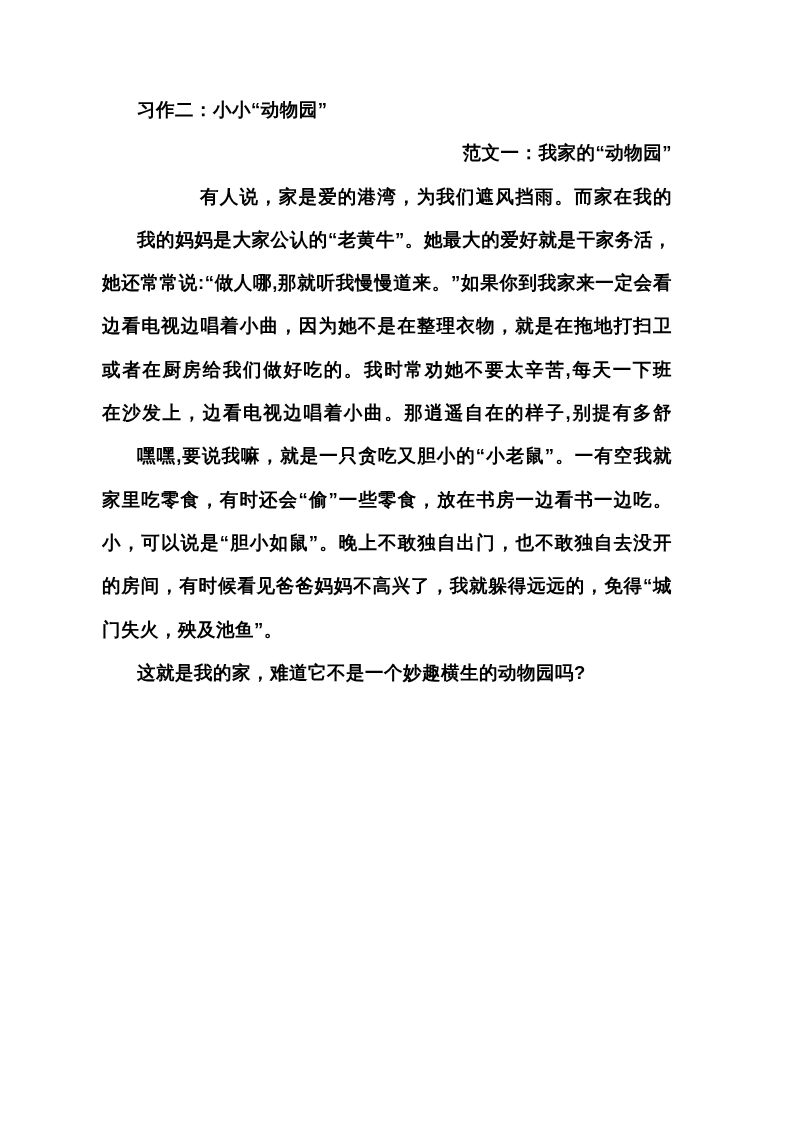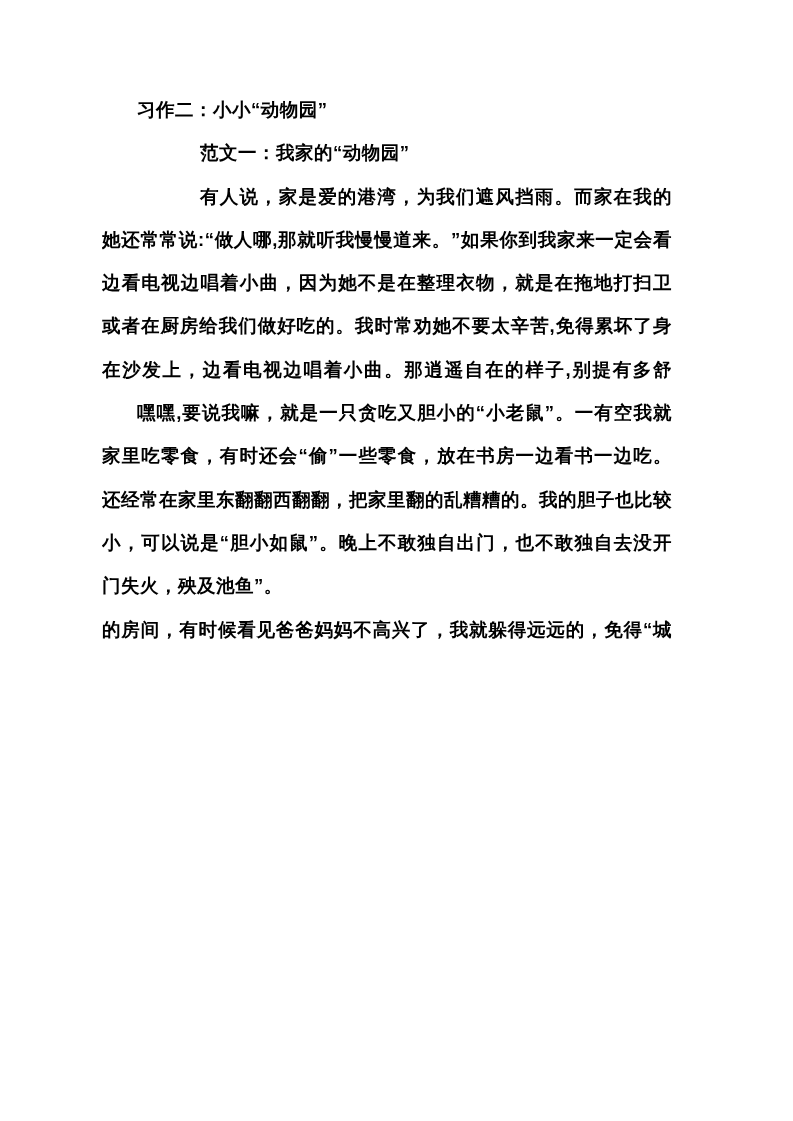--- a/index.html
+++ b/index.html
@@ -32,34 +32,35 @@
     white-space: nowrap;
     text-align: left;
   }
   .line.justify {
     white-space: normal;
     text-align: justify;
     text-align-last: justify;
   }
   .indent-none  { padding-left: 0; }
   .indent-small { padding-left: 35px; }
-  .indent-large { padding-left: 98px; }
+  .indent-large { padding-left: 98px; text-align: right; }
 </style>
 </head>
 <body>
 
 <div class="page" style="background: rgb(255, 255, 255);">
   <div class="doc-body" style="color: rgb(0, 0, 0);">
       <div class="line indent-small">习作二：小小“动物园”</div>
       <div class="line indent-large">范文一：我家的“动物园”</div>
       <div class="line indent-large justify">有人说，家是爱的港湾，为我们遮风挡雨。而家在我的眼</div>
+      <div class="line indent-small justify">我的妈妈是大家公认的“老黄牛”。她最大的爱好就是干家务活，</div>
       <div class="line indent-none justify">她还常常说:“做人哪,那就听我慢慢道来。”如果你到我家来一定会看</div>
       <div class="line indent-none justify">边看电视边唱着小曲，因为她不是在整理衣物，就是在拖地打扫卫生，</div>
-      <div class="line indent-none justify">或者在厨房给我们做好吃的。我时常劝她不要太辛苦,免得累坏了身</div>
+      <div class="line indent-none justify">或者在厨房给我们做好吃的。我时常劝她不要太辛苦,每天一下班</div>
       <div class="line indent-none justify">在沙发上，边看电视边唱着小曲。那逍遥自在的样子,别提有多舒服。</div>
       <div class="line indent-small justify">嘿嘿,要说我嘛，就是一只贪吃又胆小的“小老鼠”。一有空我就在</div>
       <div class="line indent-none justify">家里吃零食，有时还会“偷”一些零食，放在书房一边看书一边吃。我</div>
-      <div class="line indent-none justify">还经常在家里东翻翻西翻翻，把家里翻的乱糟糟的。我的胆子也比较</div>
       <div class="line indent-none justify">小，可以说是“胆小如鼠”。晚上不敢独自出门，也不敢独自去没开灯</div>
+      <div class="line indent-none justify">的房间，有时候看见爸爸妈妈不高兴了，我就躲得远远的，免得“城</div>
       <div class="line indent-none">门失火，殃及池鱼”。</div>
-      <div class="line indent-none justify">的房间，有时候看见爸爸妈妈不高兴了，我就躲得远远的，免得“城</div>
+      <div class="line indent-small">这就是我的家，难道它不是一个妙趣横生的动物园吗?</div>
     </div>
 </div>
 
 </body></html>

